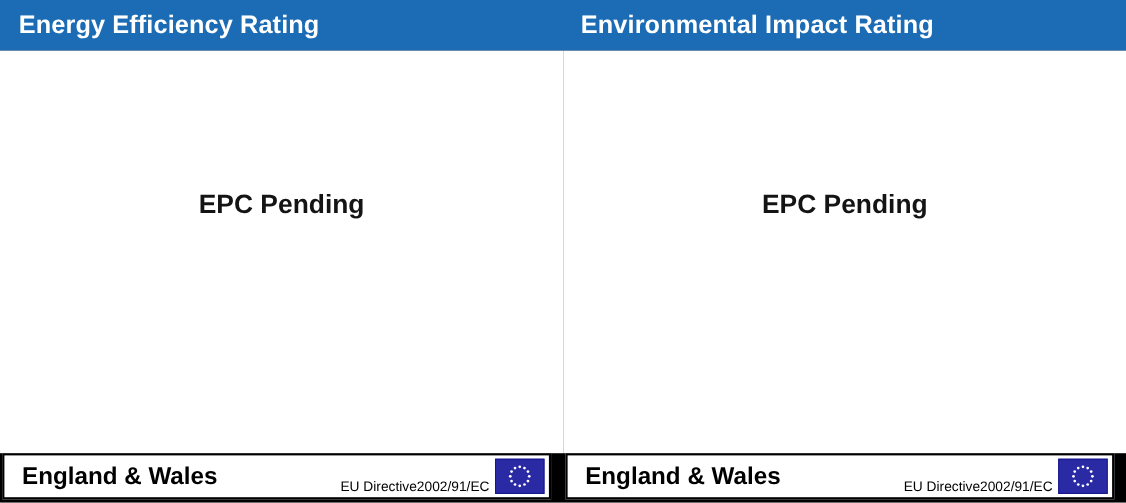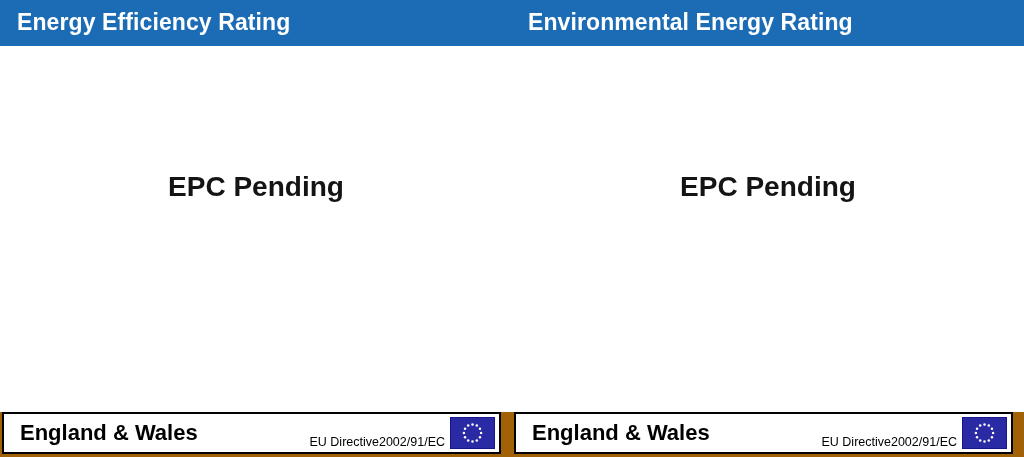--- a/index.html
+++ b/index.html
@@ -9,21 +9,21 @@
     background: #ffffff;
   }
   body {
     font-family: "Liberation Sans", sans-serif;
   }
 
   .epc-wrap {
     position: relative;
     width: 1024px;
     height: 457px;
-    background: #a16207;
+    background: #000000;
     overflow: hidden;
   }
 
   
   .header-band {
     position: absolute;
     left: 0;
     top: 0;
     width: 1024px;
     height: 46px;
@@ -67,21 +67,21 @@
     position: absolute;
     left: 0;
     top: 0;
     width: 512px;
     height: 366px;
     display: flex;
     align-items: center;
     justify-content: center;
     font-family: "Liberation Sans", sans-serif;
     font-weight: bold;
-    font-size: 28px;
+    font-size: 24px;
     color: #141414;
     
     padding-bottom: 84px;
     box-sizing: border-box;
   }
 
   
   .footer-box {
     position: absolute;
     top: 412px;
@@ -139,21 +139,21 @@
     height: 100%;
   }
 </style>
 </head>
 <body>
 
 <div class="epc-wrap">
 
   <div class="header-band">
     <div class="header-title left">Energy Efficiency Rating</div>
-    <div class="header-title right">Environmental Energy Rating</div>
+    <div class="header-title right">Environmental Impact Rating</div>
   </div>
 
   <div class="panels">
 
     <div class="panel left">
       <div class="pending-text">EPC Pending</div>
     </div>
 
     <div class="panel right">
       <div class="pending-text">EPC Pending</div>

